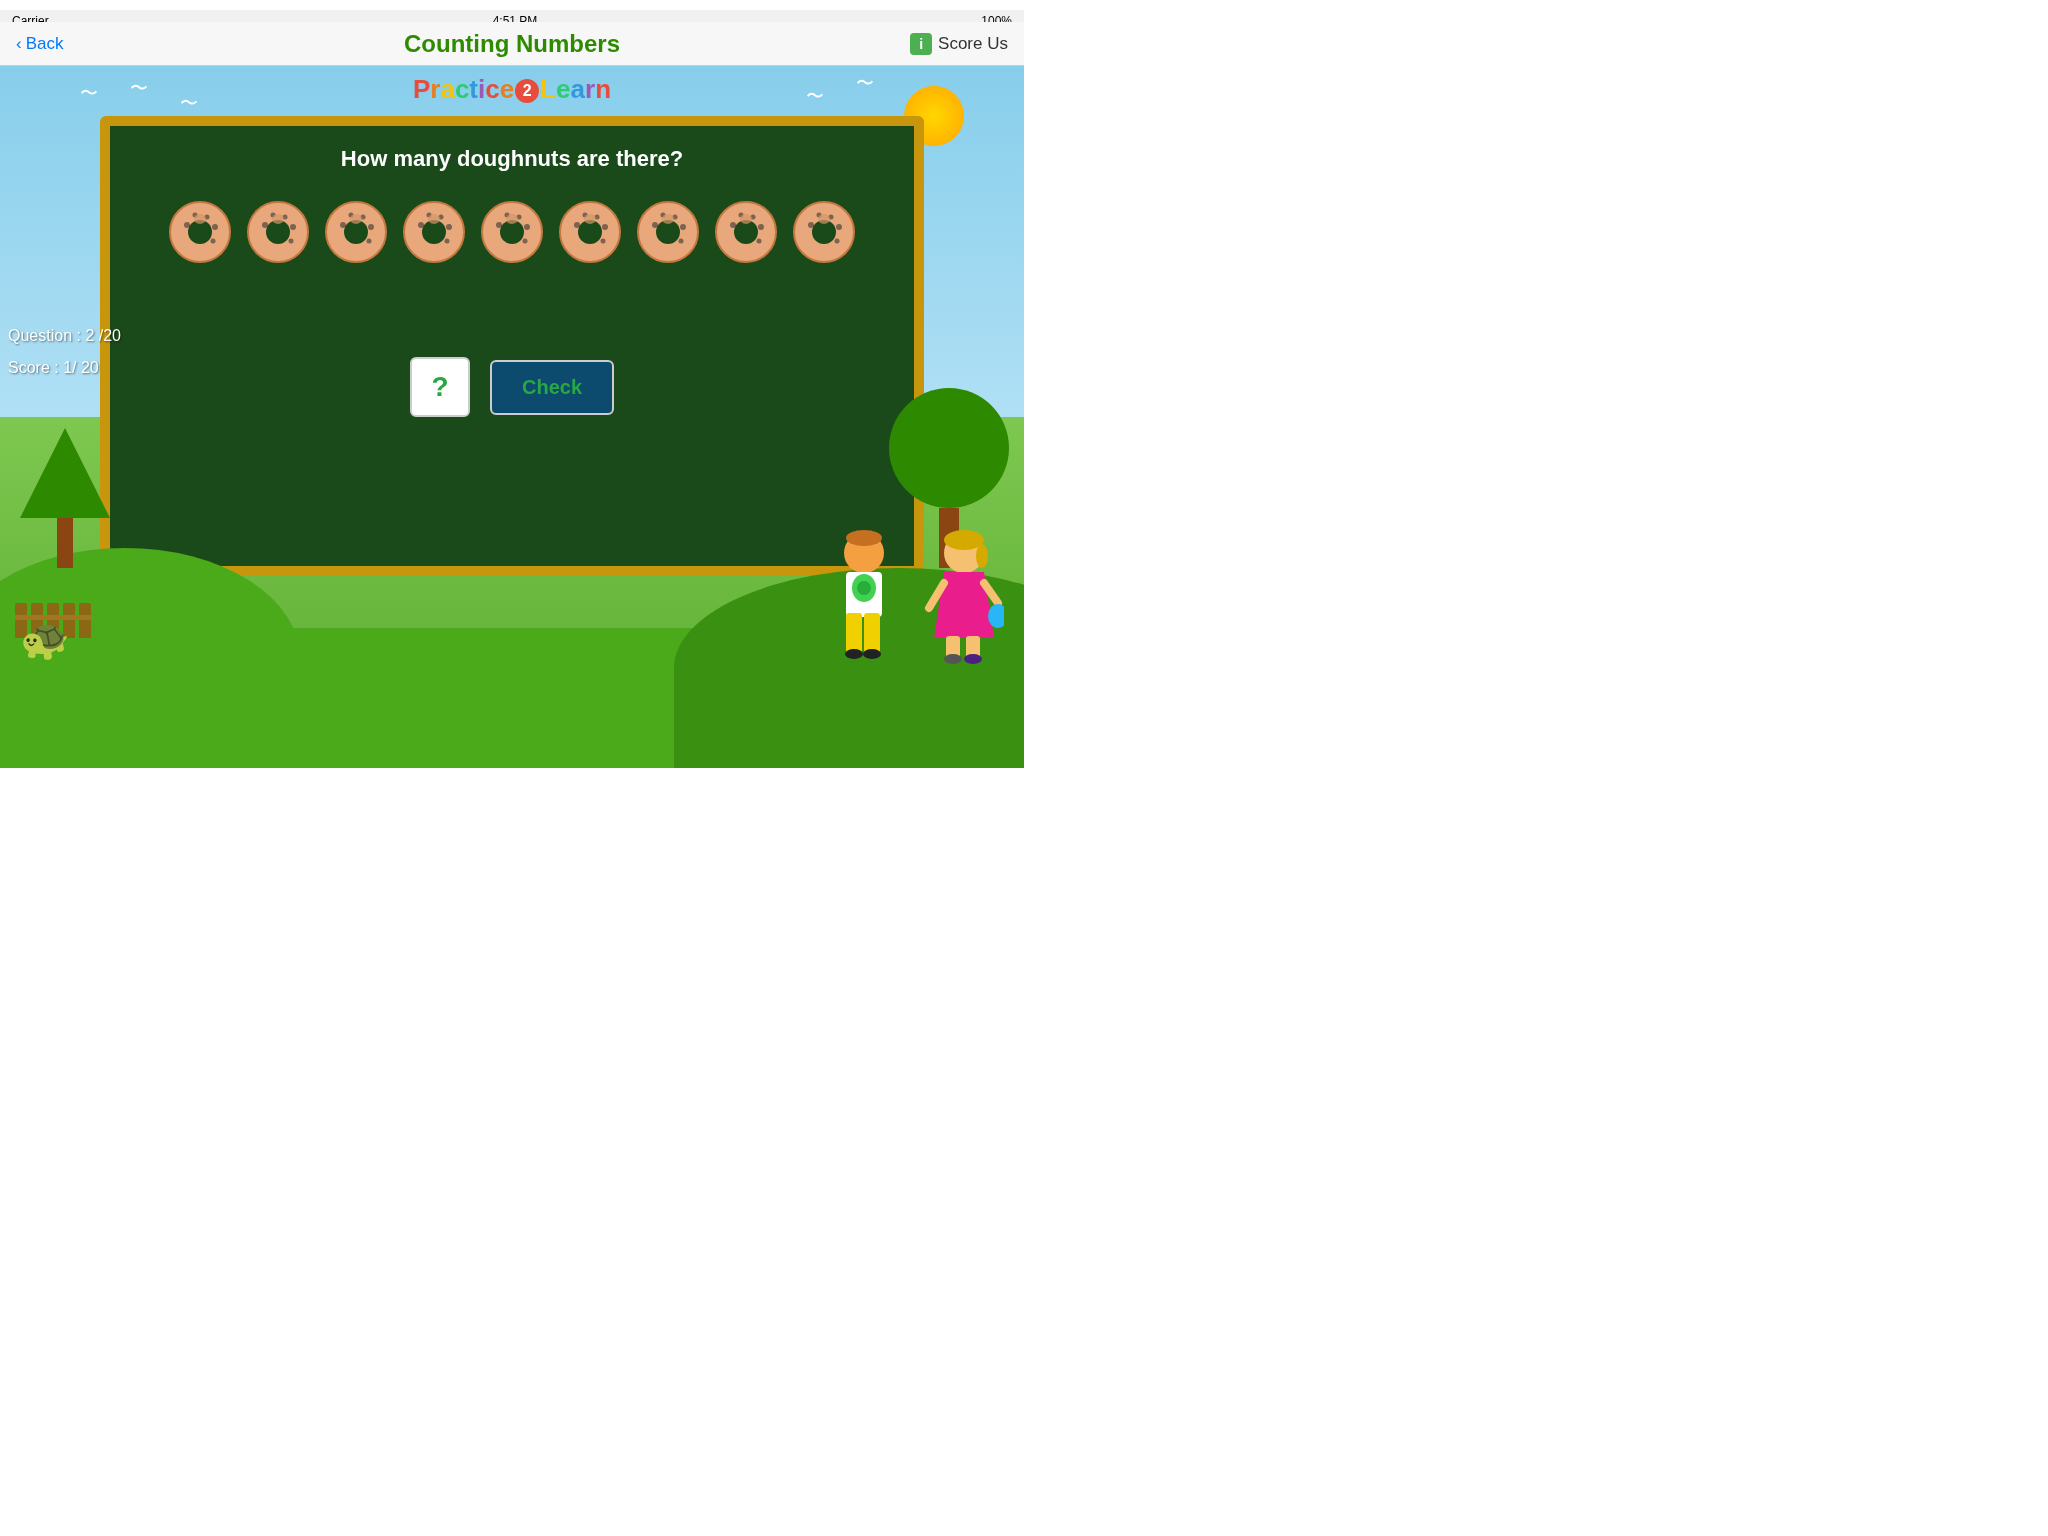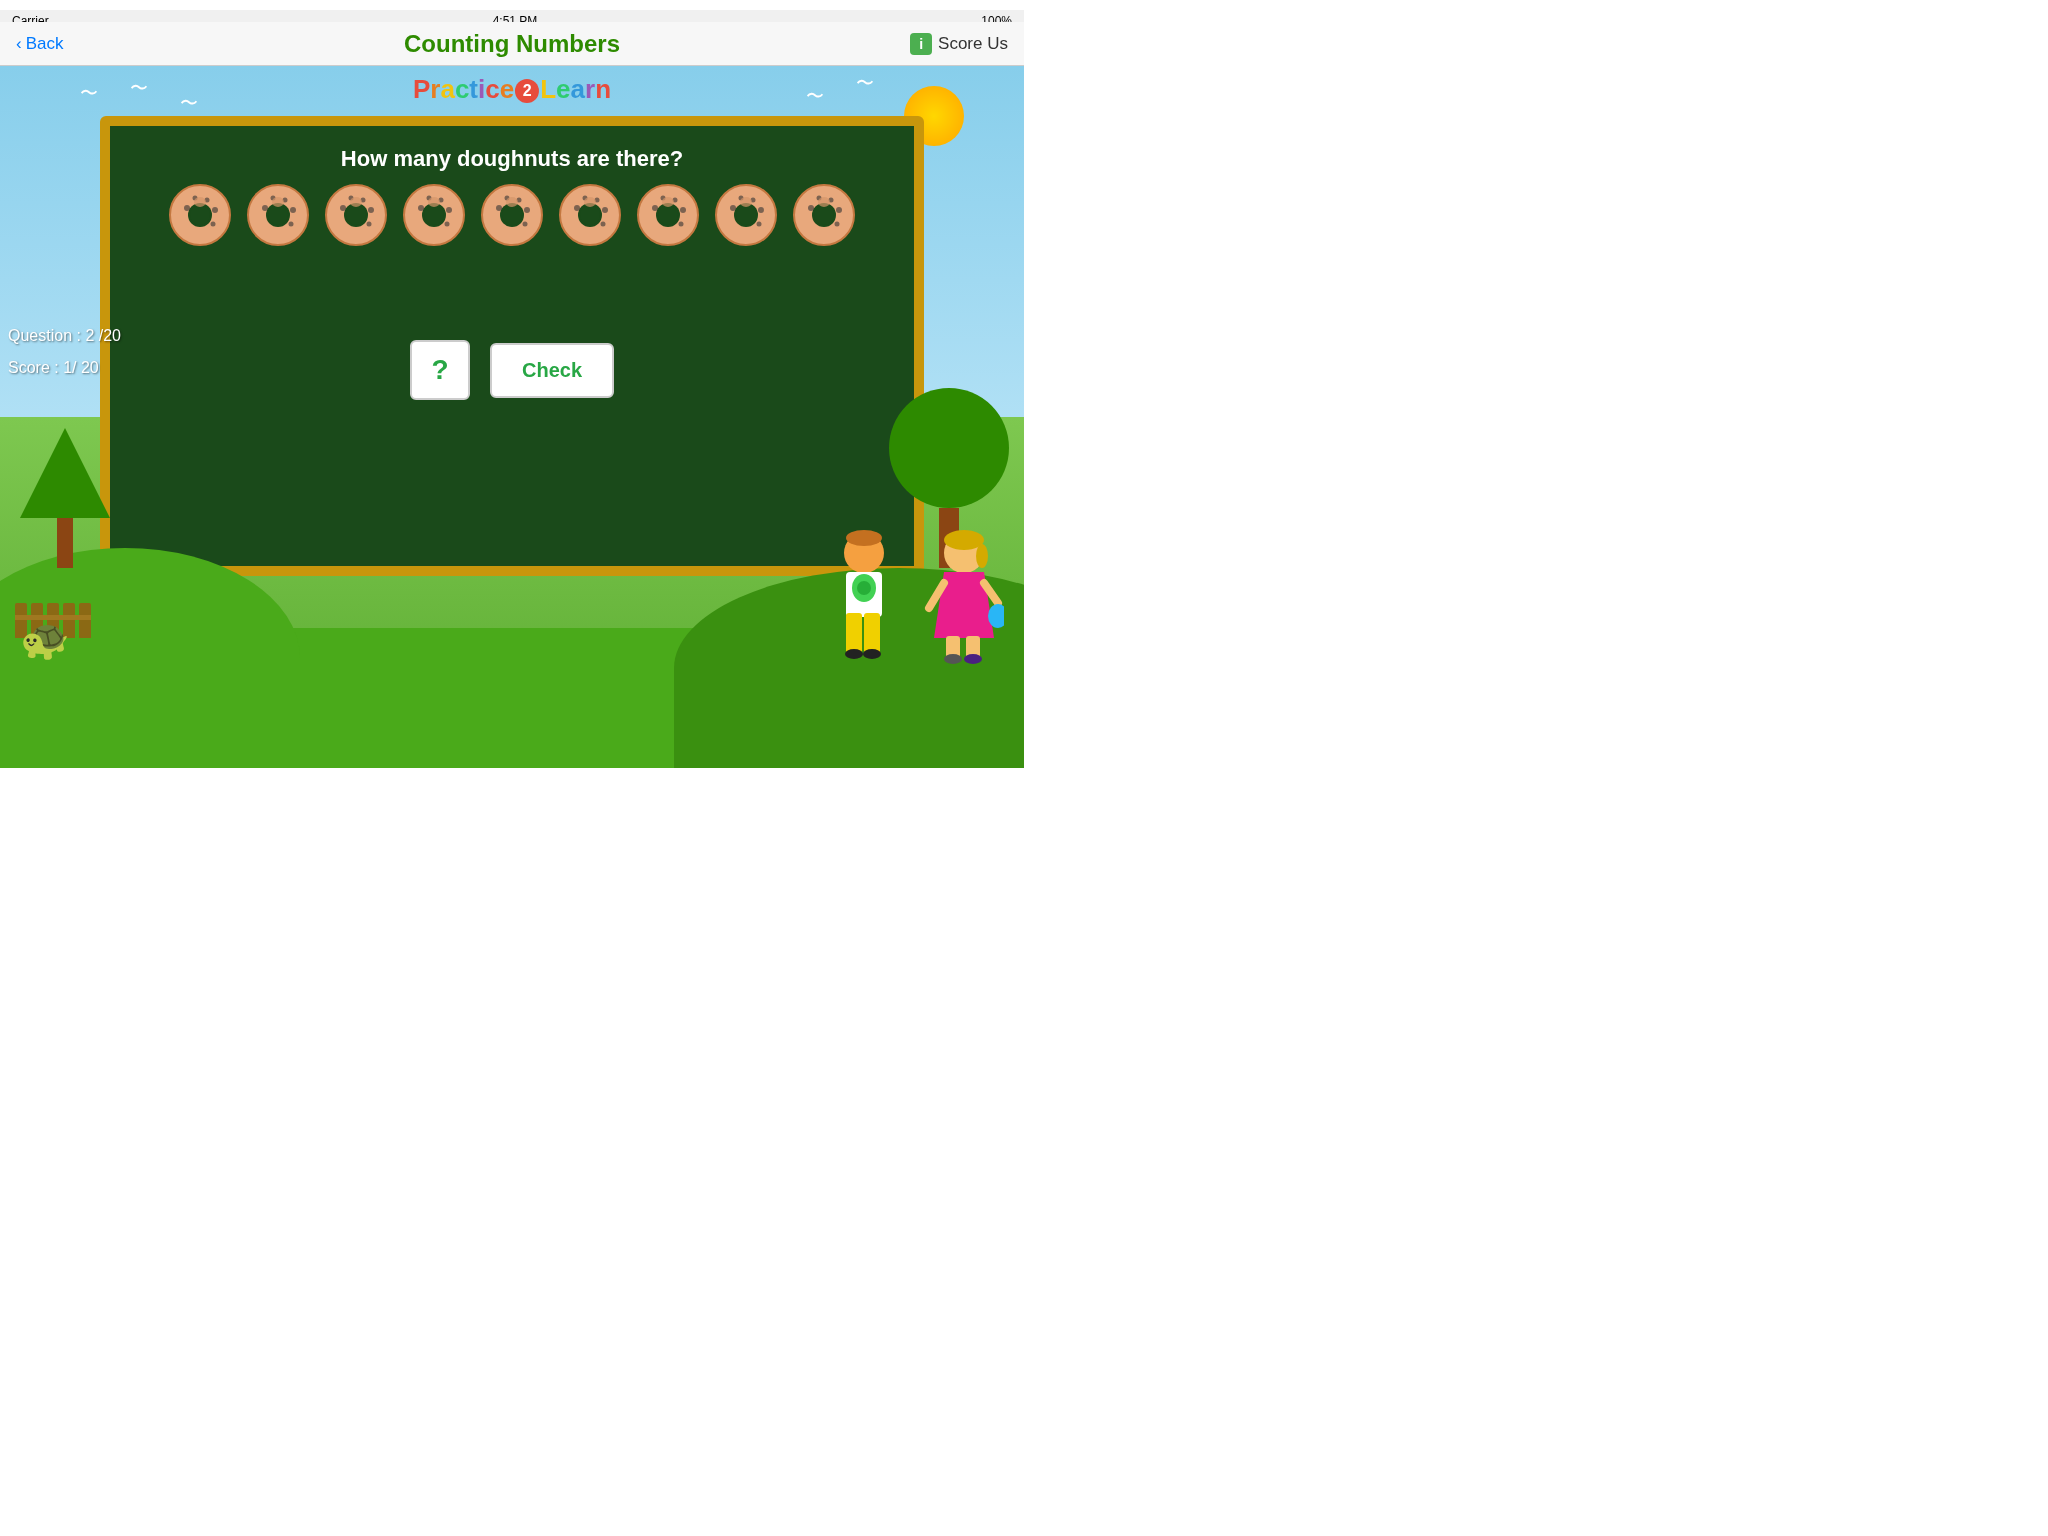--- a/index.html
+++ b/index.html
@@ -148,21 +148,21 @@
       display: flex;
       flex-direction: column;
       align-items: center;
       padding: 20px 30px;
     }
 
     #question-text {
       color: white;
       font-size: 22px;
       font-weight: bold;
-      margin-bottom: 8px;
+      margin-bottom: 25px;
       text-align: center;
     }
 
     #donuts-row {
       display: flex;
       gap: 8px;
       justify-content: center;
       flex-wrap: nowrap;
       margin-bottom: 30px;
     }
@@ -196,21 +196,21 @@
       align-items: center;
       justify-content: center;
       font-size: 28px;
       font-weight: bold;
       color: #28a745;
       cursor: pointer;
     }
 
     #check-button {
       padding: 14px 30px;
-      background: #ffffff;
+      background: #0c4a6e;
       border: 2px solid #ccc;
       border-radius: 6px;
       font-size: 20px;
       color: #28a745;
       font-weight: bold;
       cursor: pointer;
     }
 
     
     #stats {

